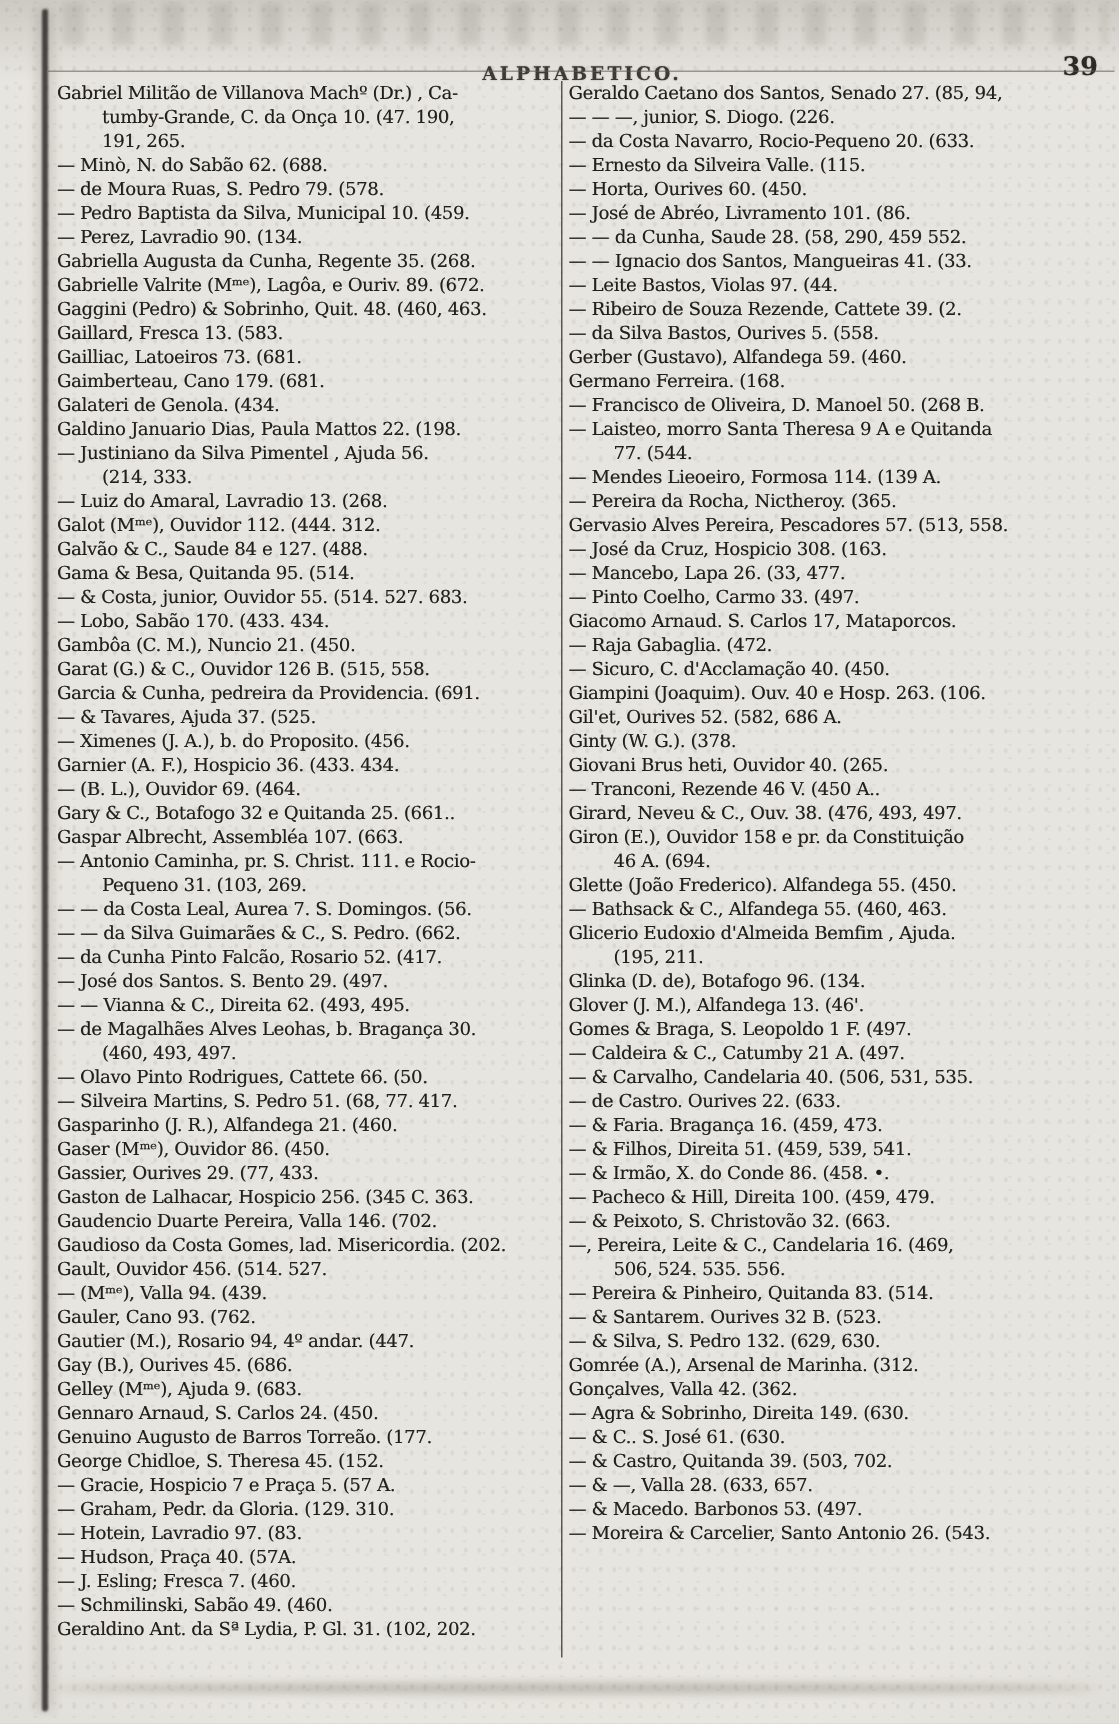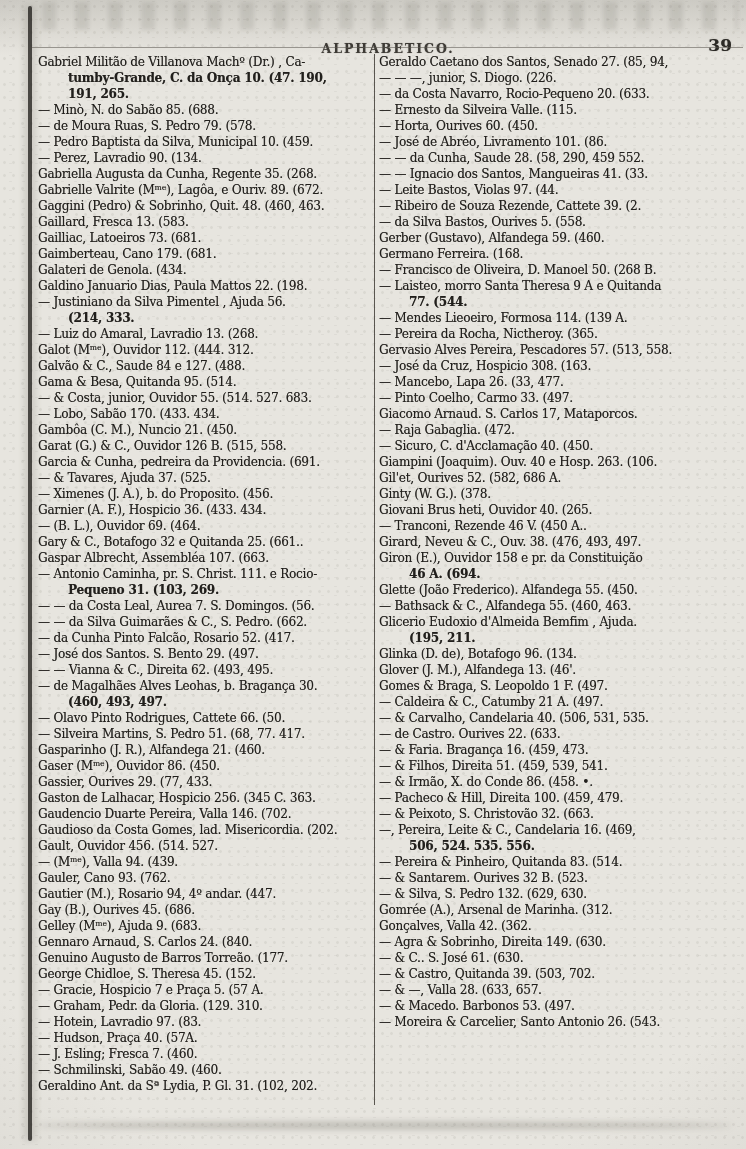--- a/index.html
+++ b/index.html
@@ -48,42 +48,42 @@
   .columns{position:absolute;top:54px;left:38px;right:2px;bottom:44px;display:flex;}
   .col{overflow:hidden;}
   .col-left{flex:none;width:336px;}
   .divider{flex:none;width:1px;background:rgba(55,50,44,.8);}
   .col-right{flex:1;padding-left:4px;}
   .line{
     white-space:nowrap;height:16px;line-height:16px;font-size:12px;
     letter-spacing:-0.2px;
     text-shadow:0.2px 0 0.25px rgba(33,31,28,.55);
   }
-  .line.indent{padding-left:30px;font-weight:bold;}
+  .line.indent{padding-left:30px;}
 </style>
 </head>
 <body>
 
 <div class="page">
   <div class="binding-line"></div>
   <div class="smudge-top"></div>
   <div class="smudge-bottom"></div>
 
   <div class="header">
     <span class="title">ALPHABETICO.</span>
     <span class="pagenum">39</span>
   </div>
   <div class="rule-top"></div>
 
   <div class="columns">
     <div class="col col-left">
         <div class="line">Gabriel Militão de Villanova Machº (Dr.) , Ca-</div>
         <div class="line indent">tumby-Grande, C. da Onça 10. (47. 190,</div>
         <div class="line indent">191, 265.</div>
-        <div class="line">— Minò, N. do Sabão 85. (688.</div>
+        <div class="line">— Minò, N. do Sabão 62. (688.</div>
         <div class="line">— de Moura Ruas, S. Pedro 79. (578.</div>
         <div class="line">— Pedro Baptista da Silva, Municipal 10. (459.</div>
         <div class="line">— Perez, Lavradio 90. (134.</div>
         <div class="line">Gabriella Augusta da Cunha, Regente 35. (268.</div>
         <div class="line">Gabrielle Valrite (Mᵐᵉ), Lagôa, e Ouriv. 89. (672.</div>
         <div class="line">Gaggini (Pedro) &amp; Sobrinho, Quit. 48. (460, 463.</div>
         <div class="line">Gaillard, Fresca 13. (583.</div>
         <div class="line">Gailliac, Latoeiros 73. (681.</div>
         <div class="line">Gaimberteau, Cano 179. (681.</div>
         <div class="line">Galateri de Genola. (434.</div>
@@ -121,21 +121,21 @@
         <div class="line">Gassier, Ourives 29. (77, 433.</div>
         <div class="line">Gaston de Lalhacar, Hospicio 256. (345 C. 363.</div>
         <div class="line">Gaudencio Duarte Pereira, Valla 146. (702.</div>
         <div class="line">Gaudioso da Costa Gomes, lad. Misericordia. (202.</div>
         <div class="line">Gault, Ouvidor 456. (514. 527.</div>
         <div class="line">— (Mᵐᵉ), Valla 94. (439.</div>
         <div class="line">Gauler, Cano 93. (762.</div>
         <div class="line">Gautier (M.), Rosario 94, 4º andar. (447.</div>
         <div class="line">Gay (B.), Ourives 45. (686.</div>
         <div class="line">Gelley (Mᵐᵉ), Ajuda 9. (683.</div>
-        <div class="line">Gennaro Arnaud, S. Carlos 24. (840.</div>
+        <div class="line">Gennaro Arnaud, S. Carlos 24. (450.</div>
         <div class="line">Genuino Augusto de Barros Torreão. (177.</div>
         <div class="line">George Chidloe, S. Theresa 45. (152.</div>
         <div class="line">— Gracie, Hospicio 7 e Praça 5. (57 A.</div>
         <div class="line">— Graham, Pedr. da Gloria. (129. 310.</div>
         <div class="line">— Hotein, Lavradio 97. (83.</div>
         <div class="line">— Hudson, Praça 40. (57A.</div>
         <div class="line">— J. Esling; Fresca 7. (460.</div>
         <div class="line">— Schmilinski, Sabão 49. (460.</div>
         <div class="line">Geraldino Ant. da Sª Lydia, P. Gl. 31. (102, 202.</div>
       </div>

